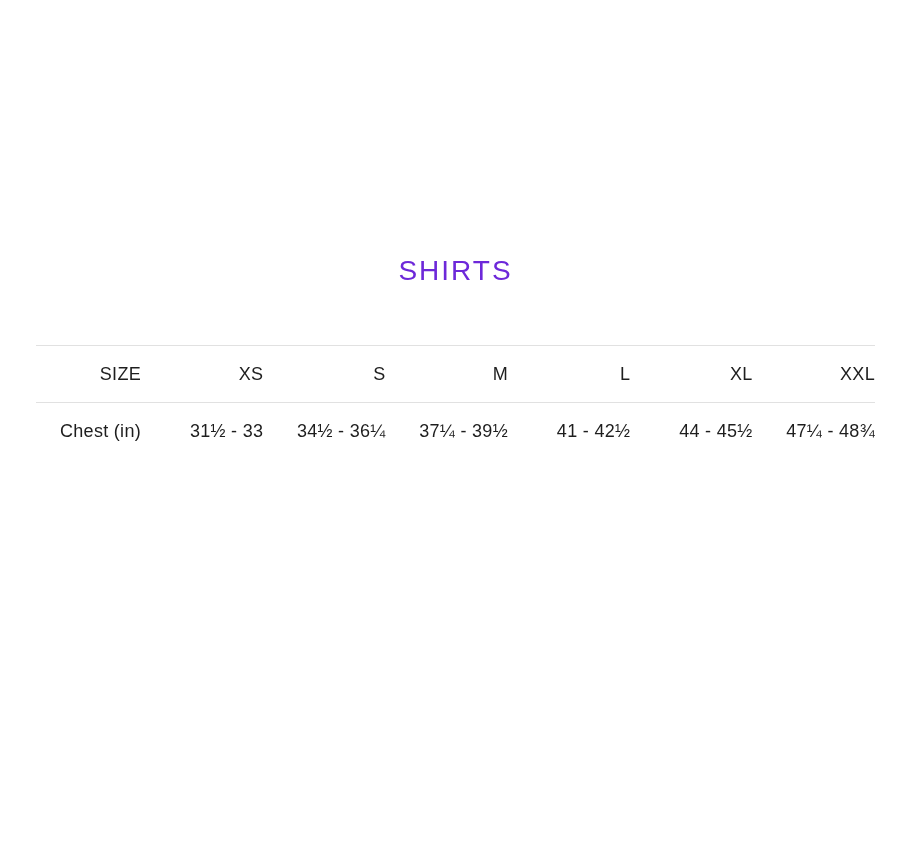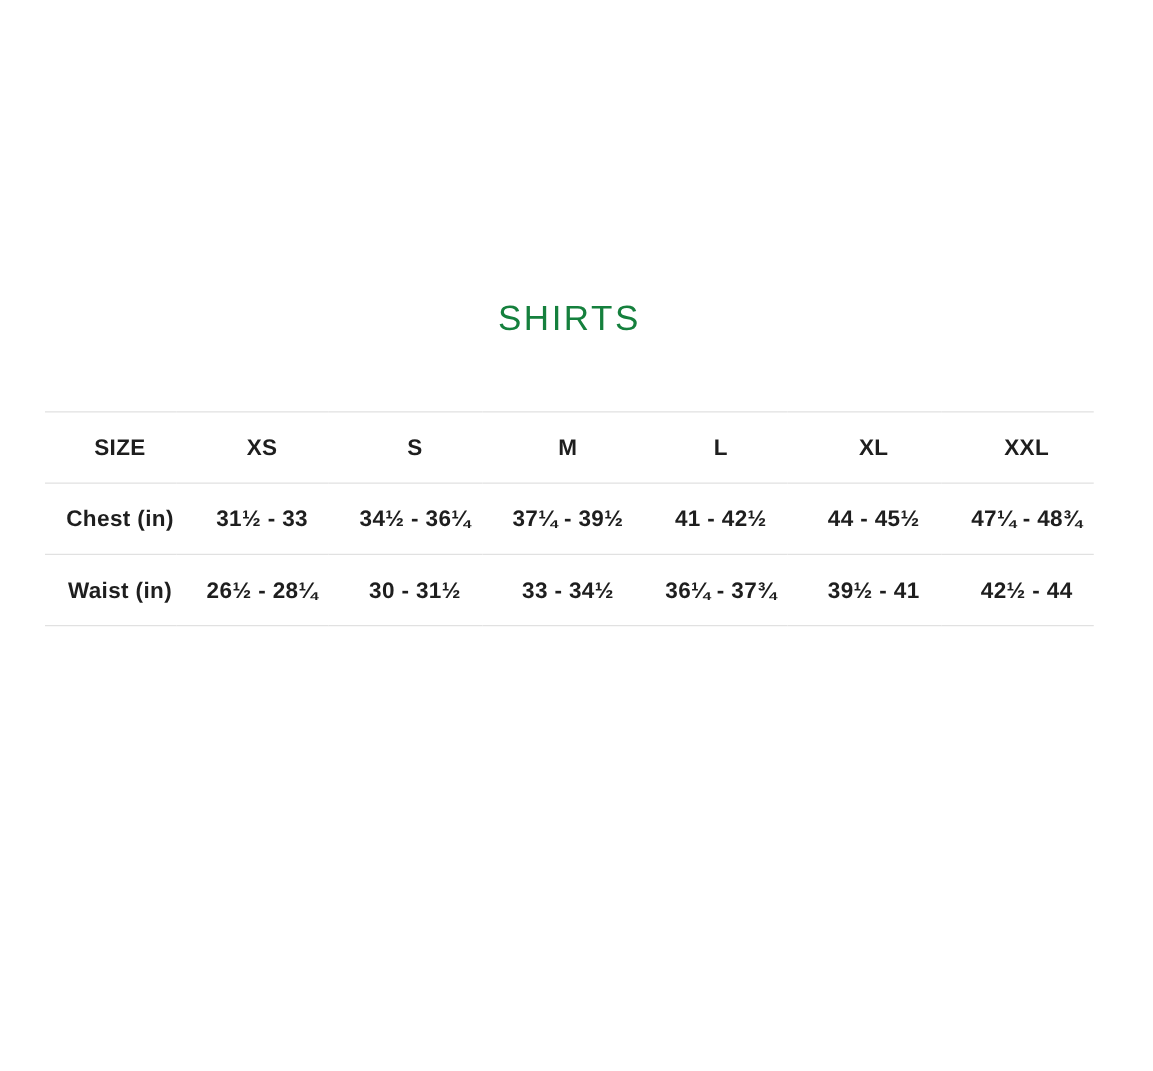--- a/index.html
+++ b/index.html
@@ -15,44 +15,44 @@
     color: #1e1e1e;
     overflow: hidden;
   }
   .chart-container {
     position: absolute;
     left: 36px;
     top: 0;
     width: 839px;
   }
   .chart-title {
-    margin: 0;
+    margin: 16px;
     padding-top: 238px;
     text-align: center;
     font-size: 28px;
     font-weight: 400;
     letter-spacing: 2px;
     line-height: 34px;
-    color: #15803d;
+    color: #6d28d9;
   }
   table.size-table {
     width: 100%;
     border-collapse: collapse;
     table-layout: fixed;
     margin-top: 57px;
   }
   col.label-col { width: 105px; }
   table.size-table th,
   table.size-table td {
     height: 56px;
     border-top: 1px solid #e1e1e1;
     font-size: 18px;
-    font-weight: 700;
+    font-weight: 400;
     letter-spacing: 0.3px;
-    text-align: center;
+    text-align: right;
     vertical-align: middle;
     padding: 0 0 0 15px;
     white-space: nowrap;
     overflow: visible;
     color: #1e1e1e;
   }
   table.size-table tr.last td {
     border-bottom: 1px solid #e1e1e1;
   }
 </style>
@@ -87,25 +87,16 @@
     <tbody>
       <tr>
         <td>Chest (in)</td>
         <td>31½ - 33</td>
         <td>34½ - 36¼</td>
         <td>37¼ - 39½</td>
         <td>41 - 42½</td>
         <td>44 - 45½</td>
         <td>47¼ - 48¾</td>
       </tr>
-      <tr class="last">
-        <td>Waist (in)</td>
-        <td>26½ - 28¼</td>
-        <td>30 - 31½</td>
-        <td>33 - 34½</td>
-        <td>36¼ - 37¾</td>
-        <td>39½ - 41</td>
-        <td>42½ - 44</td>
-      </tr>
     </tbody>
   </table>
 
 </div>
 
 </body></html>

